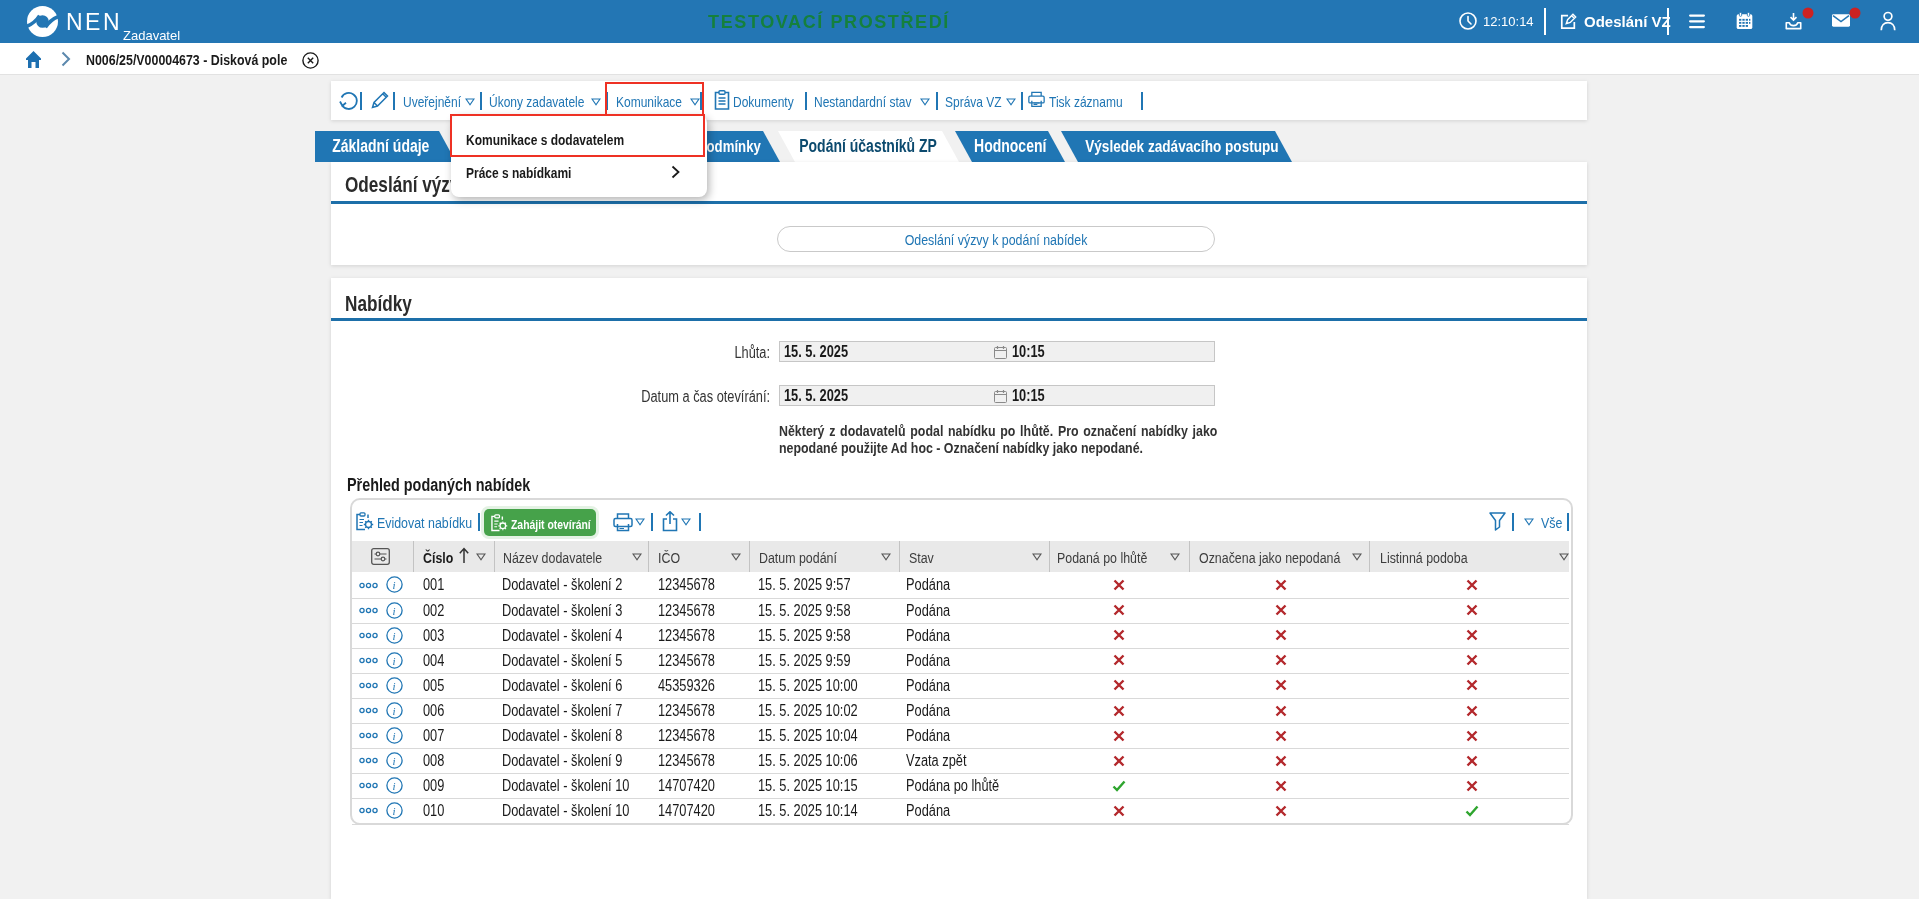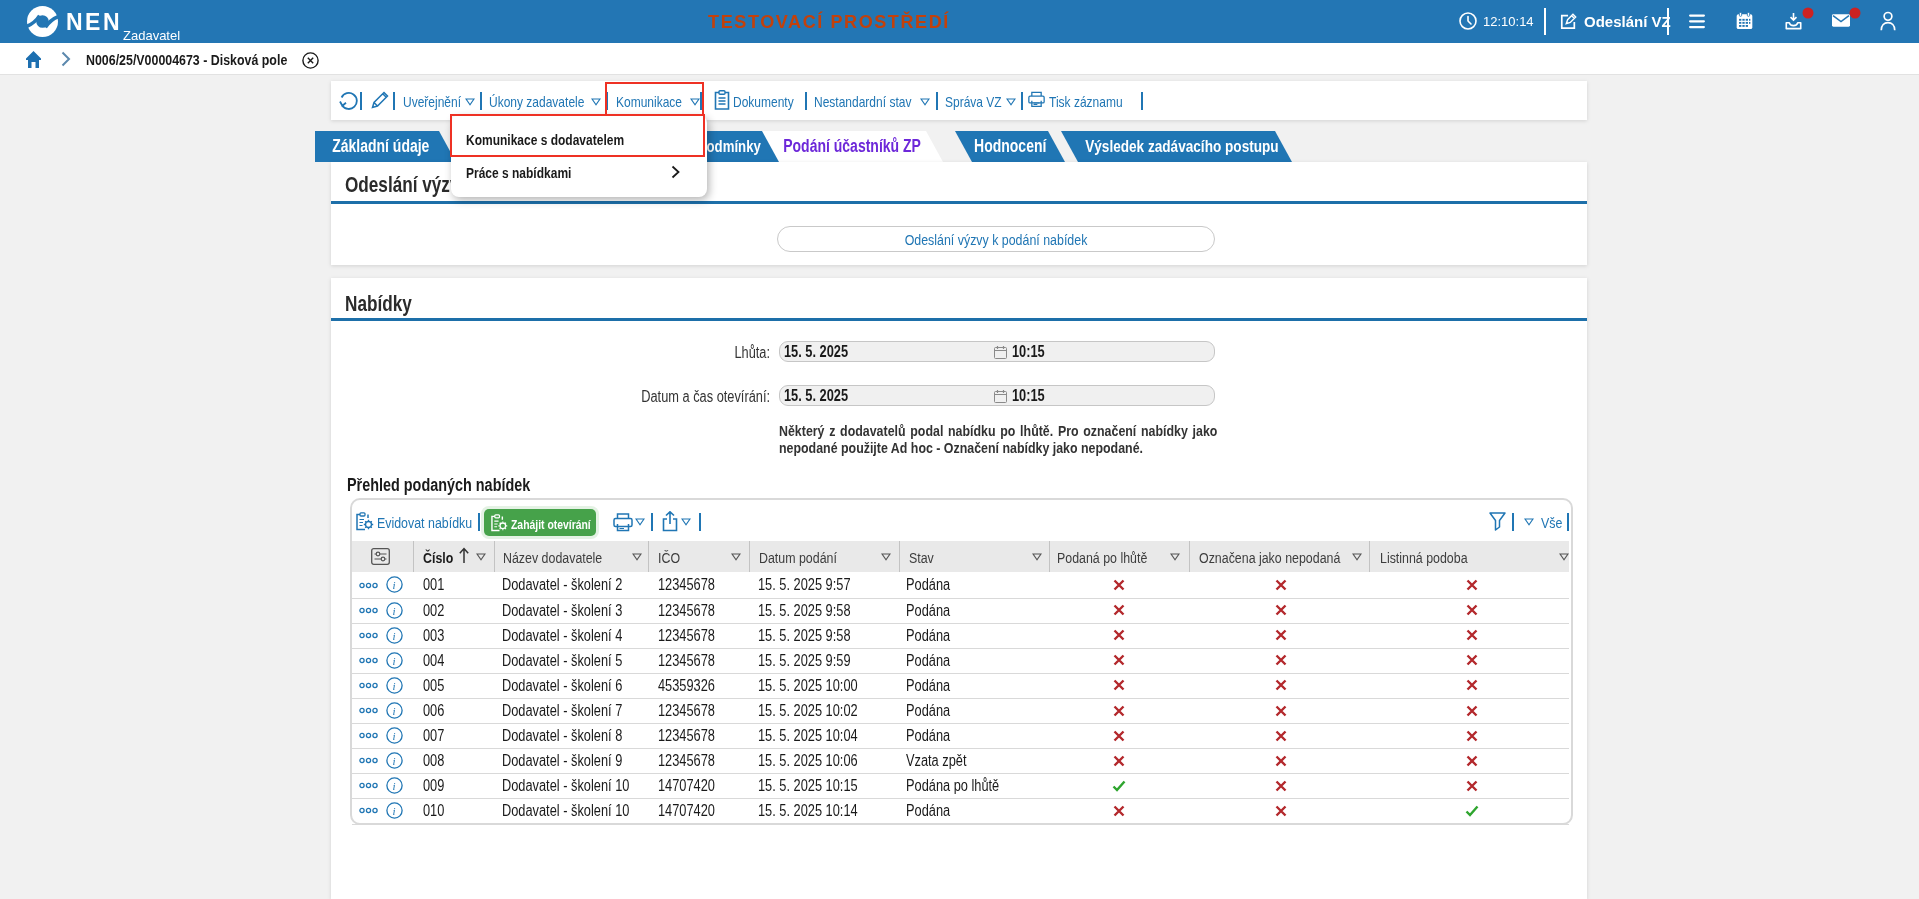--- a/index.html
+++ b/index.html
@@ -12,43 +12,43 @@
   .cxc { transform:scaleX(0.8); transform-origin:50% 50%; }
   .hdr { position:absolute; left:0; top:0; width:1919px; height:43px; background:#2376b4; }
   .wcard { position:absolute; background:#fff; box-shadow:0 1px 4px rgba(0,0,0,0.13); }
   .vdiv { position:absolute; width:2px; height:18px; background:#2076b4; top:92px; }
   .tlink { position:absolute; top:93px; font-size:15px; color:#2076b4; white-space:nowrap; transform:scaleX(0.8); transform-origin:0 50%; line-height:1.15; }
   .tab { position:absolute; top:131px; height:31px; background:#2076b4; color:#fff; font-weight:bold; font-size:17.5px; text-align:center; line-height:31px; }
   .tab > span { display:inline-block; transform:scaleX(0.8); transform-origin:50% 50%; white-space:nowrap; }
   .sec-title { position:absolute; font-size:22px; font-weight:bold; color:#2b2b2b; white-space:nowrap; transform:scaleX(0.78); transform-origin:0 50%; line-height:1.1; }
   .sec-line { position:absolute; left:331px; width:1256px; height:2.5px; background:#1d6fa9; }
   .flabel { position:absolute; font-size:16px; color:#333; text-align:right; white-space:nowrap; transform:scaleX(0.8); transform-origin:100% 50%; line-height:1.15; }
-  .finput { position:absolute; left:779px; width:436px; height:21px; background:#f0f0f0; border:1px solid #c6c6c6; border-radius:9px; }
+  .finput { position:absolute; left:779px; width:436px; height:21px; background:#f0f0f0; border:1px solid #c6c6c6; border-radius:0; }
   .finput b { position:absolute; left:4px; top:1px; font-size:16px; color:#1a1a1a; transform:scaleX(0.8); transform-origin:0 50%; white-space:nowrap; line-height:1.15; }
   .finput .tm { position:absolute; left:232px; top:1px; font-size:16px; font-weight:bold; color:#1a1a1a; transform:scaleX(0.8); transform-origin:0 50%; line-height:1.15; }
   .th { position:absolute; top:549px; font-size:15.5px; color:#3d3d3d; white-space:nowrap; transform:scaleX(0.8); transform-origin:0 50%; line-height:1.15; }
   .cell { position:absolute; font-size:16px; color:#1a1a1a; white-space:nowrap; transform:scaleX(0.8); transform-origin:0 50%; line-height:1.15; }
   .rline { position:absolute; left:352px; width:1217px; height:1px; background:#d9d9d9; }
   .redbox { position:absolute; border:2px solid #ee3124; }
   .ddi { font-weight:bold; font-size:15px; color:#1a1a1a; position:absolute; transform:scaleX(0.8); transform-origin:0 50%; white-space:nowrap; line-height:1.15; }
   .tri { position:absolute; }
 </style>
 </head>
 <body>
 
 <div class="hdr"></div>
 <svg class="abs" style="left:26px;top:5px" width="33" height="33" viewBox="0 0 33 33">
   <circle cx="16.5" cy="16.5" r="15.5" fill="#fff"></circle>
   <circle cx="16.5" cy="16.5" r="6.3" fill="#2376b4"></circle>
   <path d="M0.5 21.5 Q9 18 13.6 10.6" fill="none" stroke="#2376b4" stroke-width="3.6"></path>
   <path d="M32.5 11.5 Q24 15 19.4 22.4" fill="none" stroke="#2376b4" stroke-width="3.6"></path>
 </svg>
-<div class="t" style="left:66px;top:9px;color:#fff;font-size:23px;font-weight:bold;letter-spacing:2.5px">NEN</div>
+<div class="t" style="left:66px;top:9px;color:#fff;font-size:23px;font-weight:normal;letter-spacing:2.5px">NEN</div>
 <div class="t" style="left:123px;top:28px;color:#fff;font-size:13px">Zadavatel</div>
-<div class="t" style="left:707px;top:12px;width:244px;text-align:center;color:#c2410c;font-size:18px;font-weight:bold;letter-spacing:1.6px">TESTOVACÍ PROSTŘEDÍ</div>
+<div class="t" style="left:707px;top:12px;width:244px;text-align:center;color:#15803d;font-size:18px;font-weight:bold;letter-spacing:1.6px">TESTOVACÍ PROSTŘEDÍ</div>
 
 <svg class="abs" style="left:1459px;top:12px" width="18" height="18" viewBox="0 0 18 18">
   <circle cx="9" cy="9" r="8" fill="none" stroke="#fff" stroke-width="1.6"></circle>
   <path d="M9 9 L9 4.5 M9 9 L12 12" stroke="#fff" stroke-width="1.6" fill="none" stroke-linecap="round"></path>
 </svg>
 <div class="t" style="left:1483px;top:14px;color:#fff;font-size:13px">12:10:14</div>
 <div class="abs" style="left:1544px;top:8px;width:2px;height:27px;background:#fff"></div>
 <svg class="abs" style="left:1560px;top:13px" width="17" height="17" viewBox="0 0 19 19">
   <path d="M16 10 L16 17 L2 17 L2 3 L9 3" fill="none" stroke="#fff" stroke-width="1.9"></path>
   <path d="M7 12 L8.5 7.5 L14.5 1.5 L17.5 4.5 L11.5 10.5 Z M13 3 L16 6" fill="none" stroke="#fff" stroke-width="1.6"></path>
@@ -156,21 +156,21 @@
   <path d="M4.5 5.5 L4.5 1 L15.5 1 L15.5 5.5" fill="none" stroke="#2076b4" stroke-width="1.5"></path>
   <rect x="1" y="5.5" width="18" height="8" rx="1.5" fill="none" stroke="#2076b4" stroke-width="1.5"></rect>
   <path d="M4.5 11 L4.5 17.5 L15.5 17.5 L15.5 11" fill="none" stroke="#2076b4" stroke-width="1.5"></path>
   <path d="M6.5 13.5 L13.5 13.5 M6.5 15.5 L11 15.5" stroke="#2076b4" stroke-width="1.2"></path>
 </svg>
 <div class="tlink" style="left:1049px">Tisk záznamu</div>
 <div class="vdiv" style="left:1141px"></div>
 
 <div class="tab" style="left:315px;width:141px;clip-path:polygon(0 0,124px 0,141px 31px,0 31px);filter:drop-shadow(2px 2px 2px rgba(0,0,0,0.3))"><span style="margin-left:-10px">Základní údaje</span></div>
 <div class="tab" style="left:620px;width:160px;clip-path:polygon(0 0,143px 0,160px 31px,17px 31px);filter:drop-shadow(2px 2px 2px rgba(0,0,0,0.3))"><span style="font-size:16.5px">Zadávací podmínky</span></div>
-<div class="tab" style="left:762px;width:181px;clip-path:polygon(0 0,164px 0,181px 31px,17px 31px);background:#fff;color:#6d28d9"><span>Podání účastníků ZP</span></div>
+<div class="tab" style="left:778px;width:181px;clip-path:polygon(0 0,164px 0,181px 31px,17px 31px);background:#fff;color:#0c4a6e"><span>Podání účastníků ZP</span></div>
 <div class="tab" style="left:955px;width:110px;clip-path:polygon(0 0,93px 0,110px 31px,17px 31px);filter:drop-shadow(-3px 2px 2px rgba(0,0,0,0.28)) drop-shadow(2px 2px 2px rgba(0,0,0,0.22))"><span>Hodnocení</span></div>
 <div class="tab" style="left:1061px;width:231px;clip-path:polygon(0 0,214px 0,231px 31px,17px 31px);filter:drop-shadow(-3px 2px 2px rgba(0,0,0,0.28)) drop-shadow(2px 2px 2px rgba(0,0,0,0.22))"><span style="font-size:17px">Výsledek zadávacího postupu</span></div>
 
 <div class="wcard" style="left:331px;top:162px;width:1256px;height:103px"></div>
 <div class="sec-title" style="left:345px;top:173px">Odeslání výzvy k podání nabídek</div>
 <div class="sec-line" style="top:201px"></div>
 <div class="abs" style="left:777px;top:226px;width:438px;height:26px;background:#fff;border:1px solid #c9c9c9;border-radius:13px"></div>
 <div class="t cxc" style="left:777px;top:231px;width:438px;text-align:center;font-size:15.5px;color:#2076b4">Odeslání výzvy k podání nabídek</div>
 
 <div class="wcard" style="left:331px;top:278px;width:1256px;height:621px"></div>

